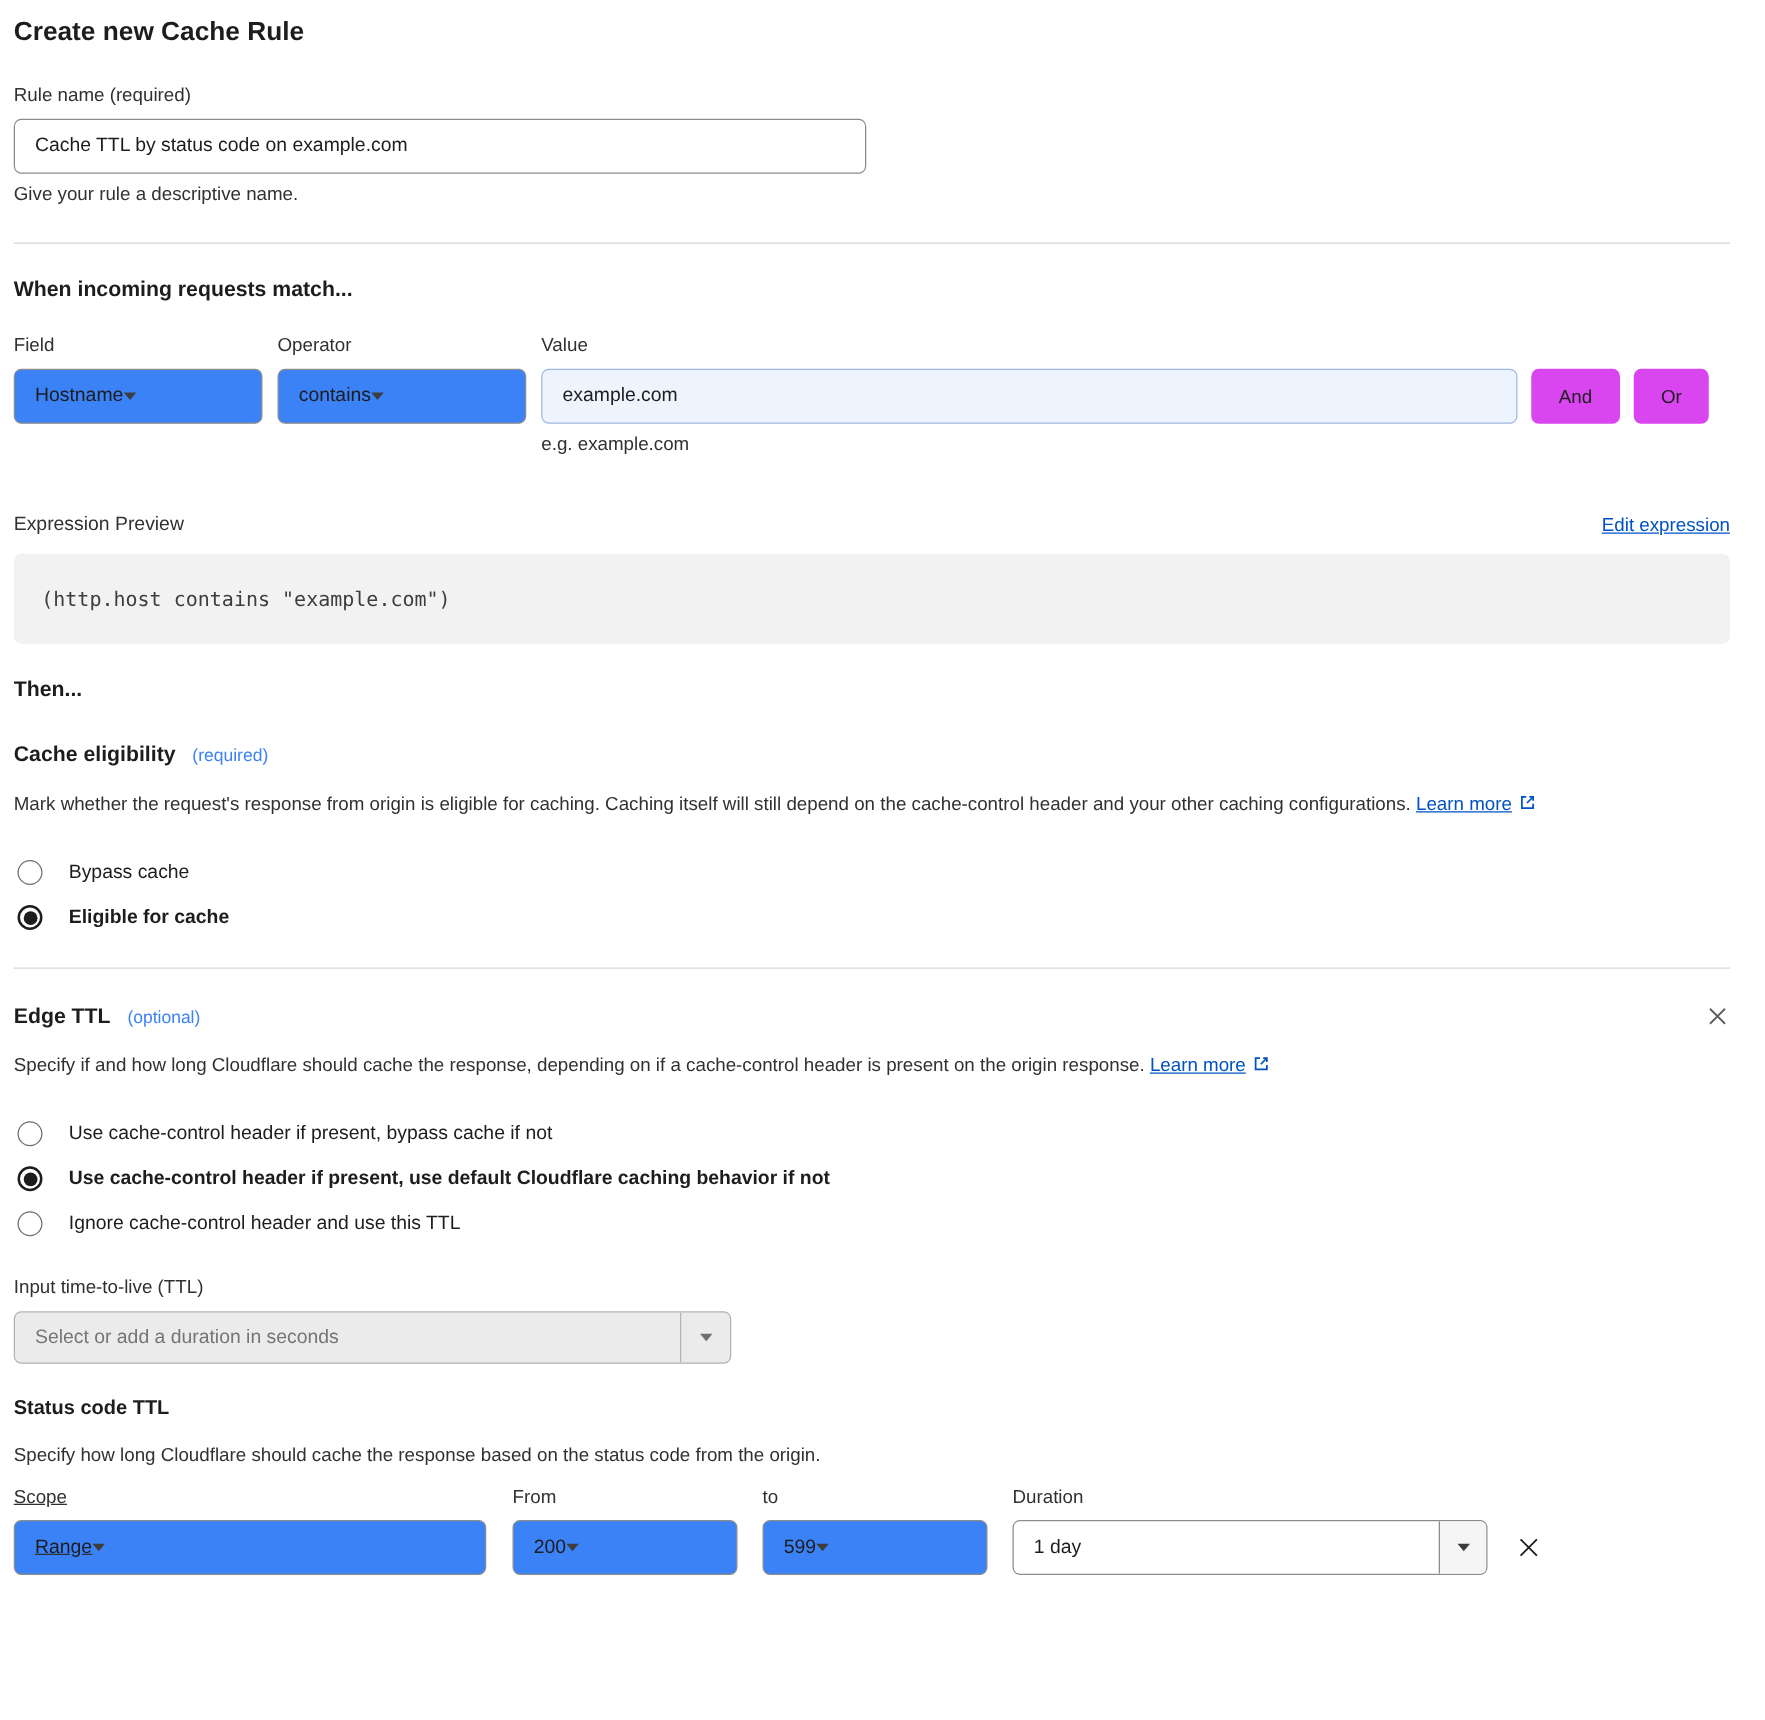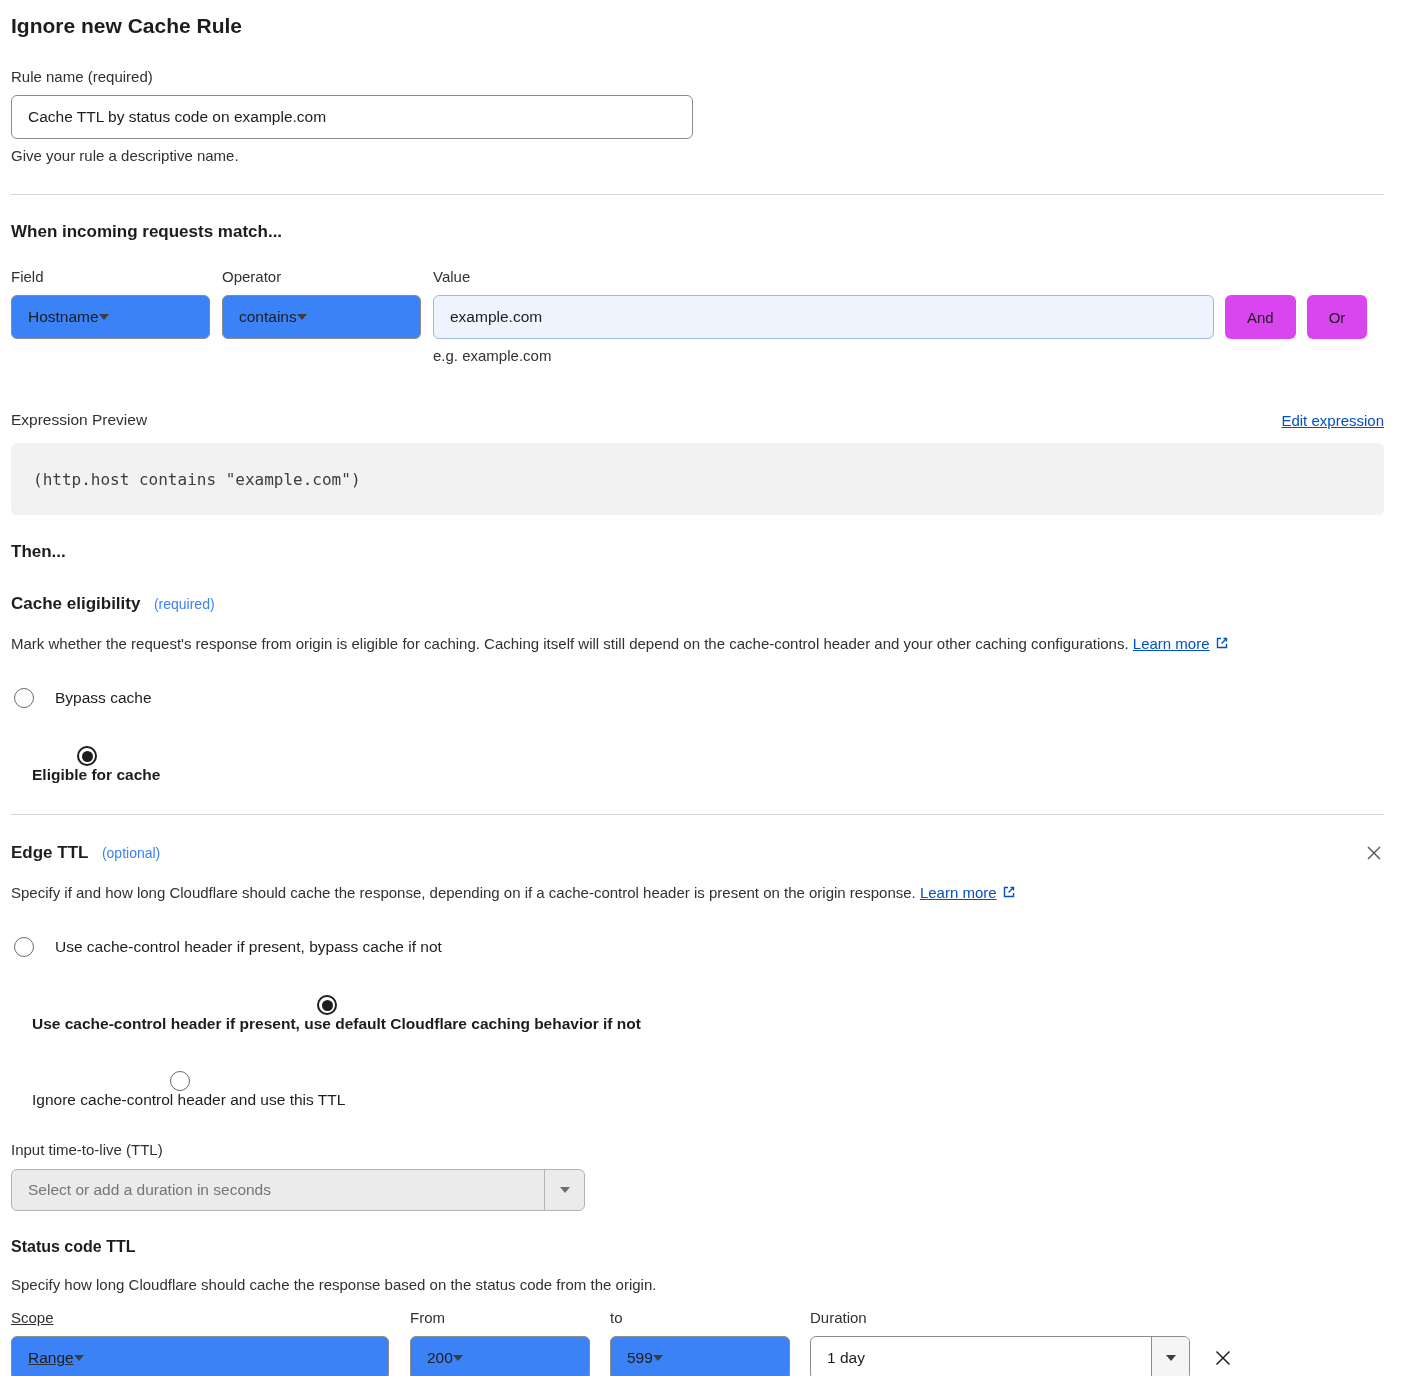--- a/index.html
+++ b/index.html
@@ -66,21 +66,21 @@
   .section-subhead { margin-top:32px; }
   .h3 { font-size:17px; font-weight:700; color:#1d1d1d; display:inline; }
   .qualifier { font-size:14px; color:#3b82f6; font-weight:400; margin-left:9px; }
 
   .desc { font-size:15px; line-height:28px; color:#313131; margin-top:16px; }
   .desc-cache { max-width:1340px; }
   .desc-edge { max-width:1110px; }
   .ext-icon { margin-left:4px; vertical-align:-2px; }
 
   .radio-row { display:flex; align-items:center; margin-top:30px; cursor:pointer; width:fit-content; }
-  .radio-row + .radio-row { margin-top:38px;flex-direction:column; }
+  .radio-row + .radio-row { margin-top:16px; }
   .radio {
     width:20px; height:20px; border-radius:50%;
     border:1.6px solid #6b6b6b; flex:none; background:#fff; margin-left:3px;
   }
   .radio.selected { border:2px solid #1d1d1d; position:relative; }
   .radio.selected::after {
     content:""; position:absolute; left:2.5px; right:2.5px; top:2.5px; bottom:2.5px;
     background:#1d1d1d; border-radius:50%;
   }
   .radio-label { font-size:15.5px; color:#1d1d1d; margin-left:21px; }
@@ -125,21 +125,21 @@
     width:38px; border-left:1px solid #8c8c8c; background:#f5f5f5;
     display:flex; align-items:center; justify-content:center; cursor:pointer; flex:none;
   }
   .remove-row-btn { margin-left:22px; margin-top:38px; }
 </style>
 </head>
 <body>
 
 <div class="container">
 
-  <h1>Ignore new Cache Rule</h1>
+  <h1>Create new Cache Rule</h1>
 
   <div class="rule-name-wrap">
     <label class="field-label">Rule name (required)</label>
     <input class="text-input" type="text" value="Cache TTL by status code on example.com" style="">
     <div class="help-text">Give your rule a descriptive name.</div>
   </div>
 
   <hr class="divider">
 
   <h2>When incoming requests match...</h2>

